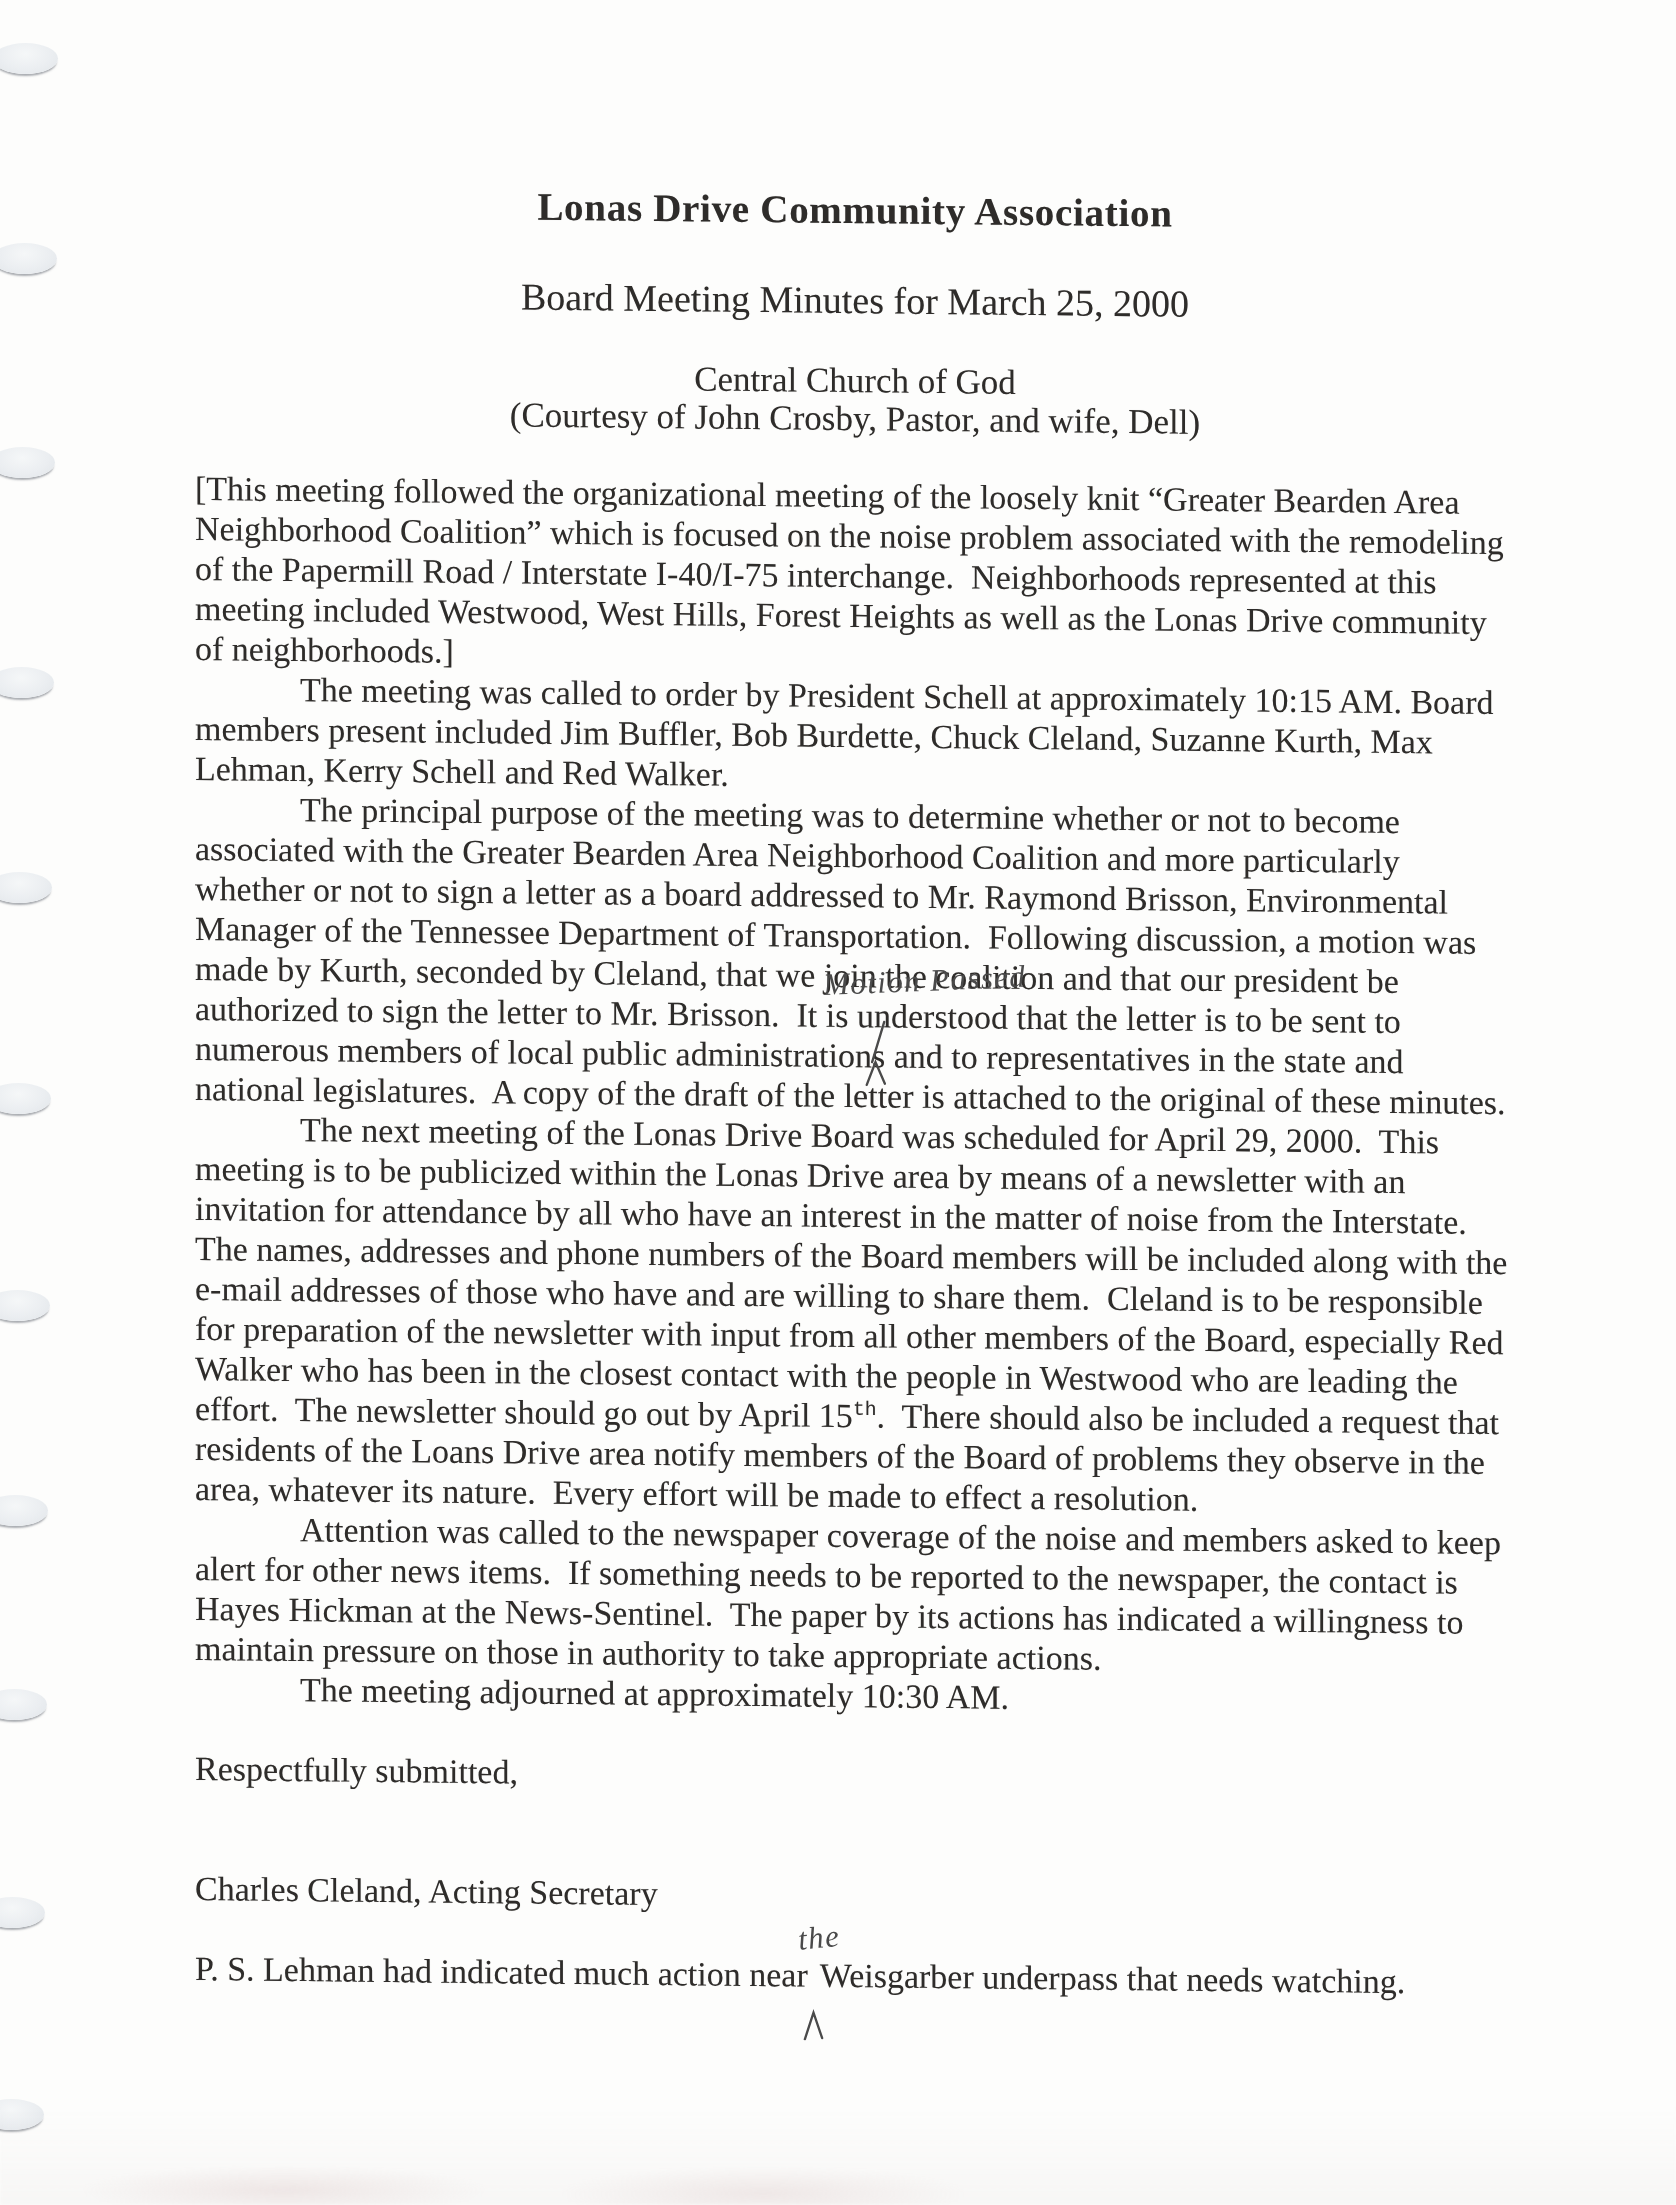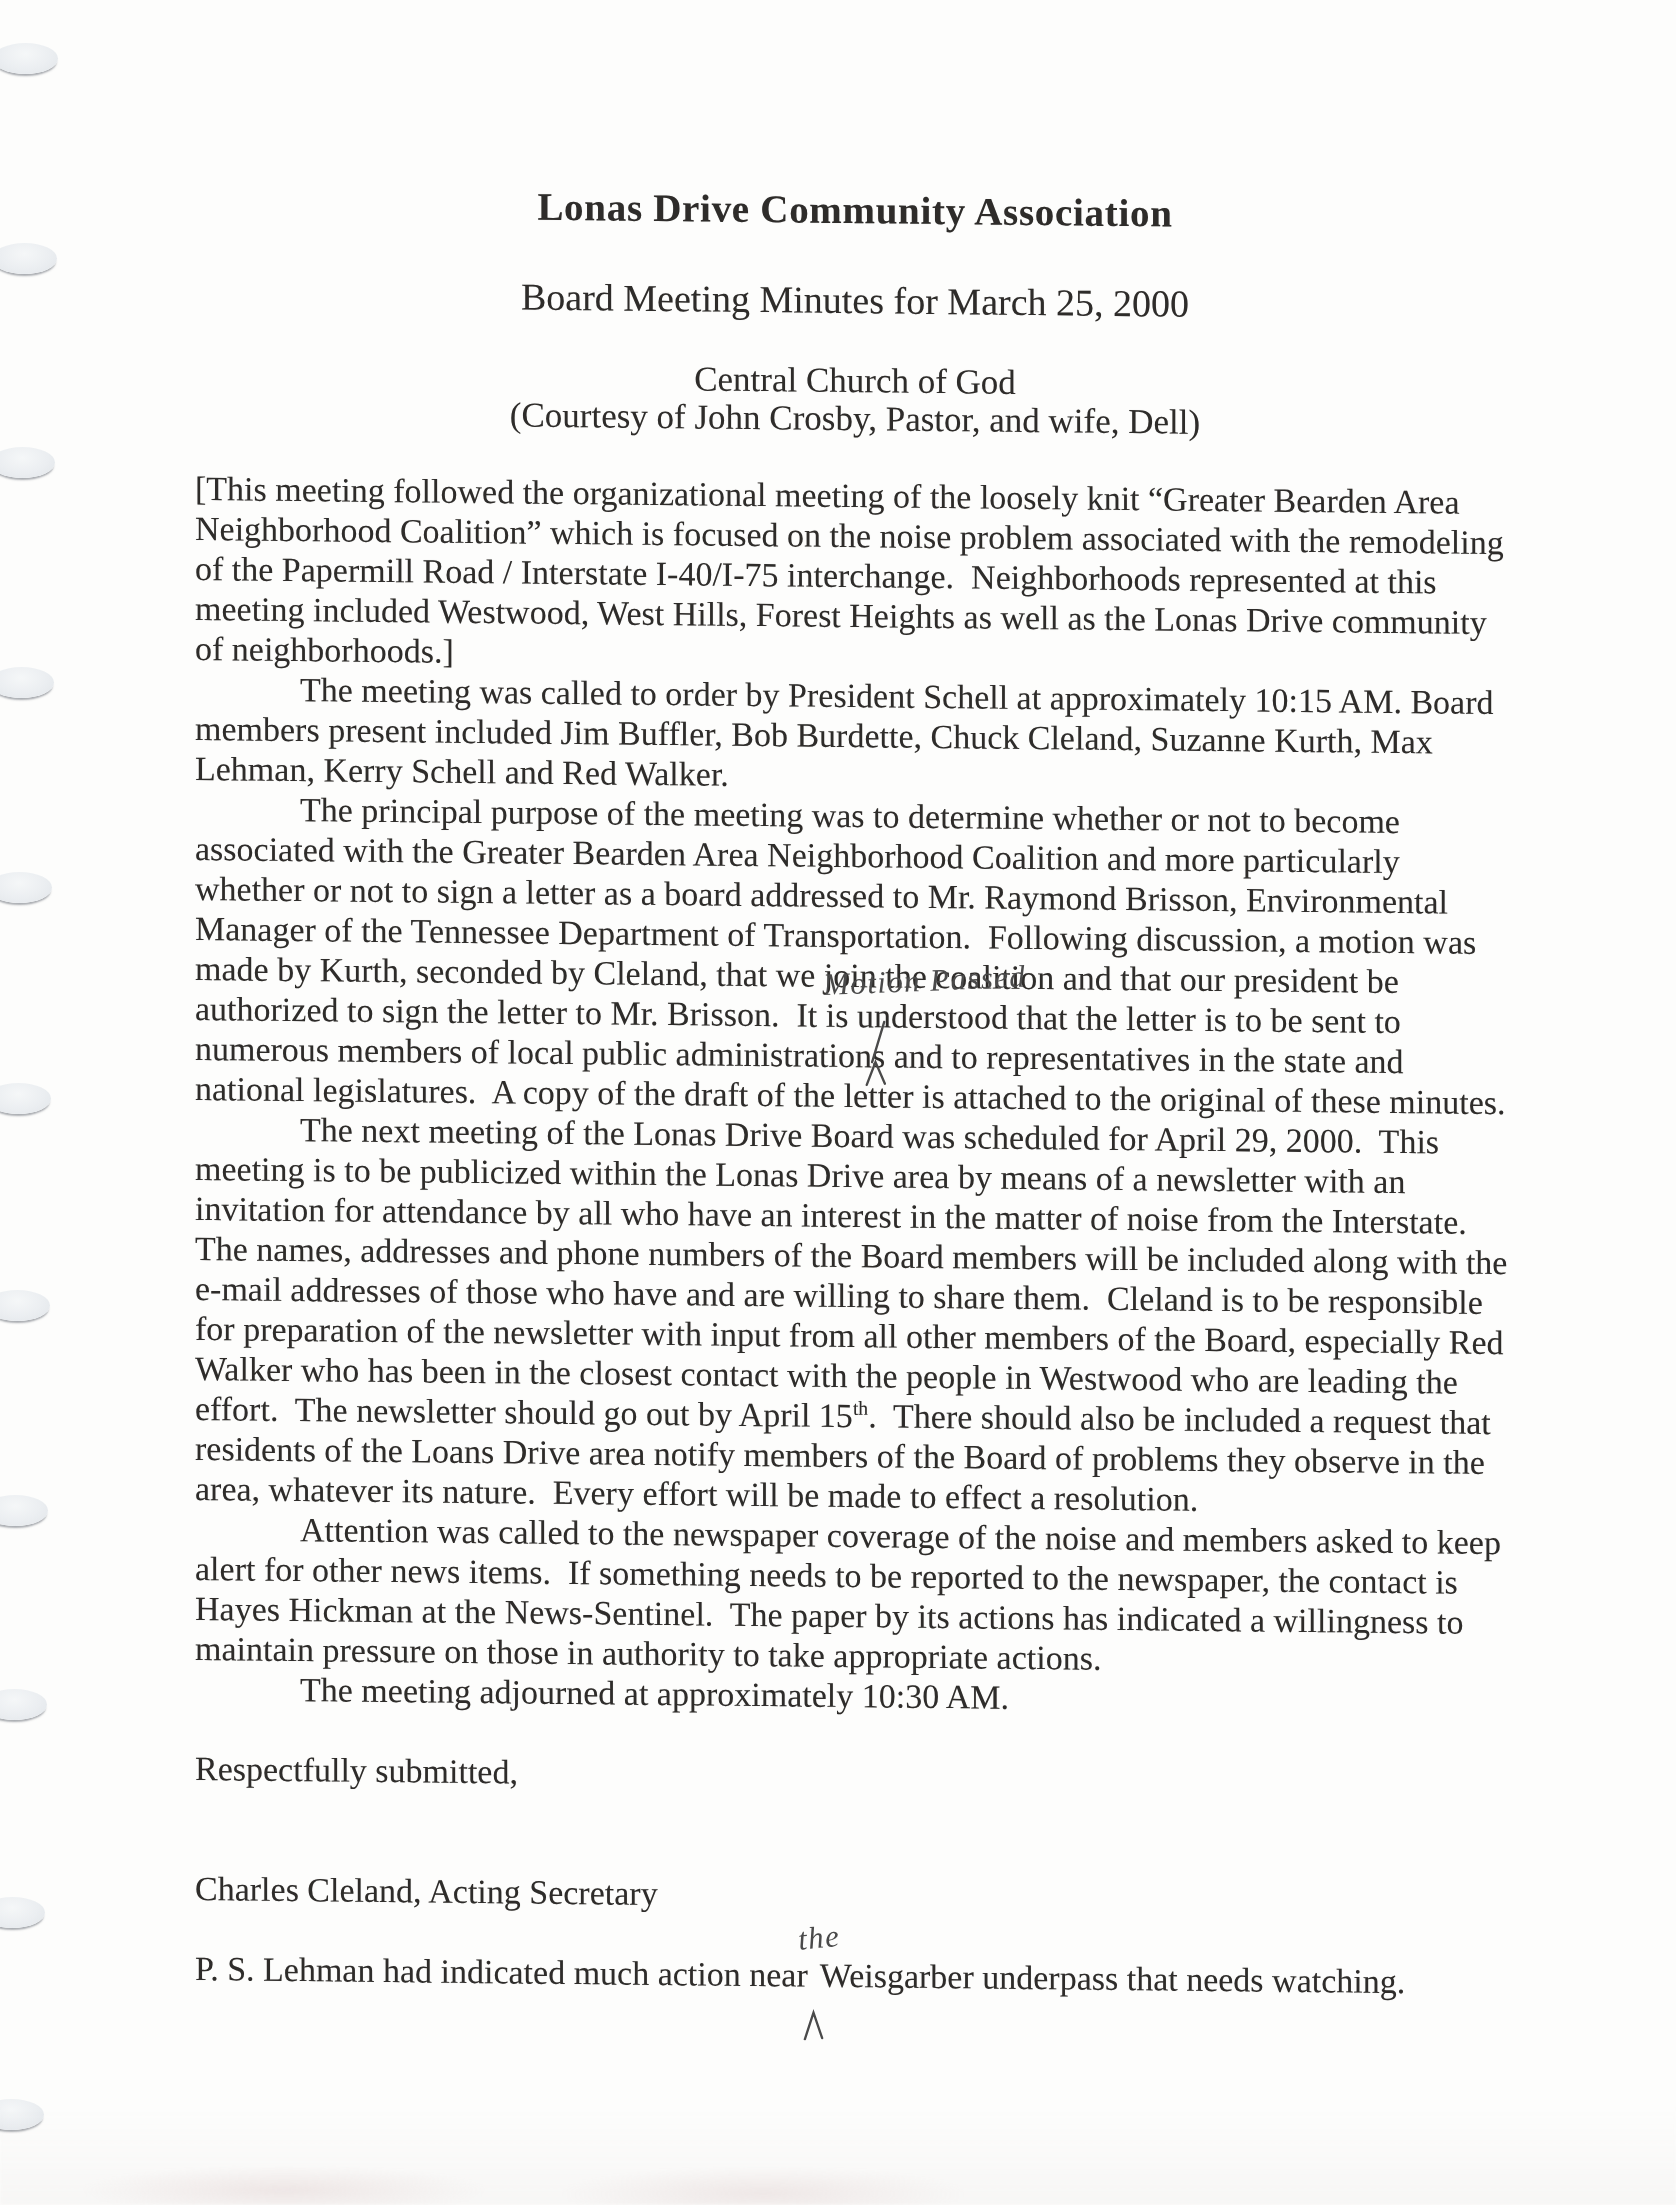--- a/index.html
+++ b/index.html
@@ -43,21 +43,21 @@
   .doc-location { font-size: 35px; line-height: 38px; margin-top: 41px; }
   .doc-location-credit { font-size: 35px; line-height: 38px; margin-top: 0; }
   .paras { margin-top: 38px; }
   .para {
     font-size: 34px;
     line-height: 40px;
     white-space: pre;
     margin: 0;
   }
   .para.indent { text-indent: 105px; }
-  .para sup { font-size: 58%; vertical-align: super; line-height: 0; }
+  .para sup { font-size: 58%; vertical-align: super; line-height: 0; font-family: Liberation Mono, monospace; }
   .bodyline { font-size: 34px; line-height: 40px; white-space: pre; }
   .closing { margin-top: 40px; }
   .signature { margin-top: 80px; }
   .ps { margin-top: 40px; position: relative; }
   
   .handwriting {
     font-family: "Liberation Serif", serif;
     font-style: italic;
     font-size: 31px;
     color: #4a4a4a;

